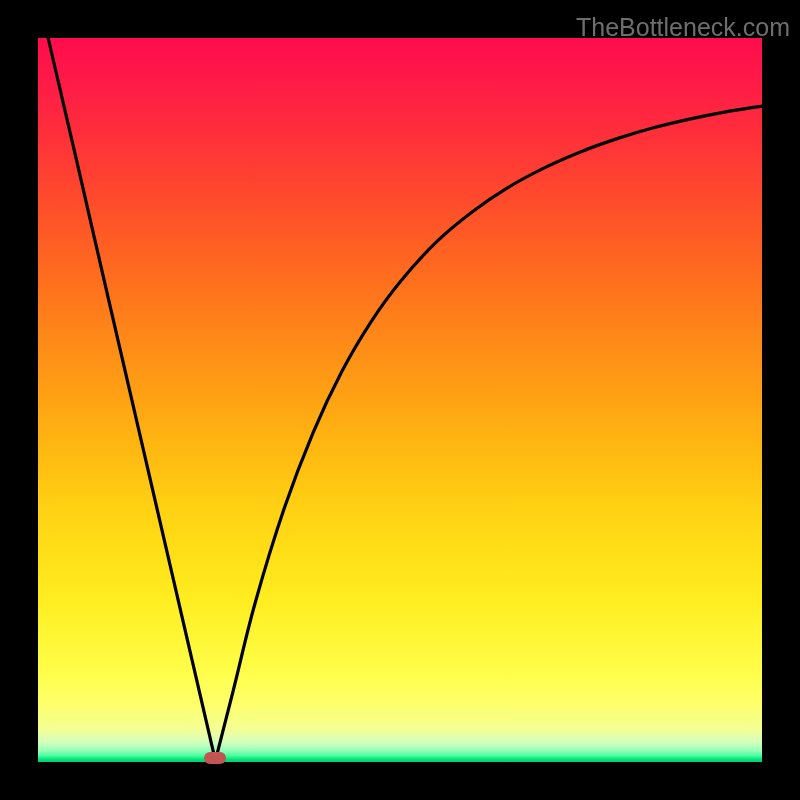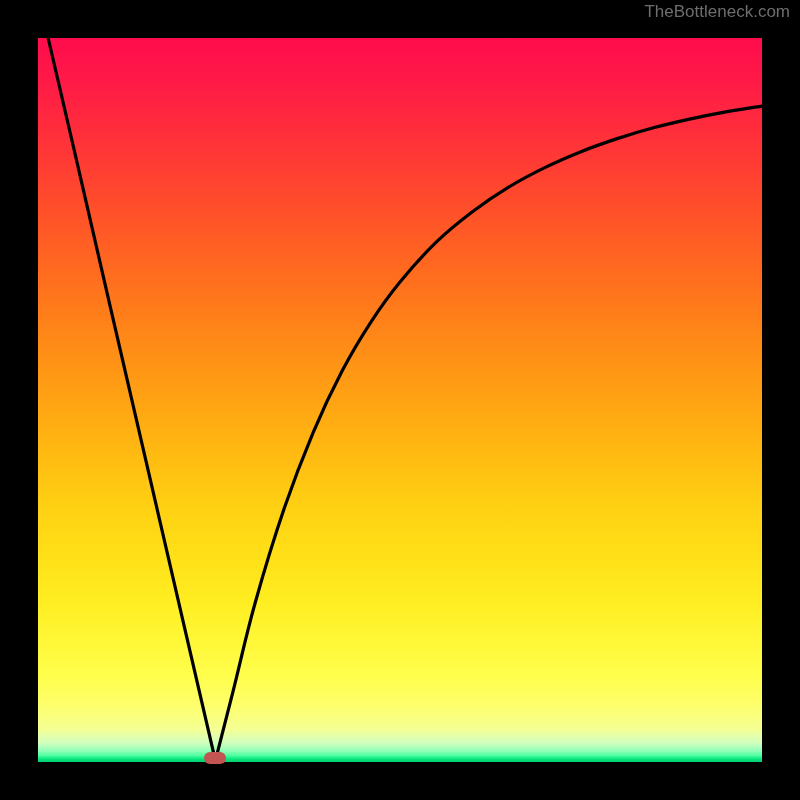--- a/index.html
+++ b/index.html
@@ -44,24 +44,24 @@
         #f4ff94 95.5%,
         #d4ffbf 97.3%,
         #95ffb9 98.4%,
         #4dffa0 99.1%,
         #06e47c 99.6%,
         #02d171 100%
       );
   }
   .watermark {
     position: absolute;
-    top: 2px;
+    top: 13px;
     right: 10px;
     color: #6e6e6e;
-    font-size: 17px;
+    font-size: 25px;
     letter-spacing: 0px;
     font-weight: 500;
     text-align: center;
   }
   svg.curve {
     position: absolute;
     left: 0;
     top: 0;
     width: 724px;
     height: 724px;

